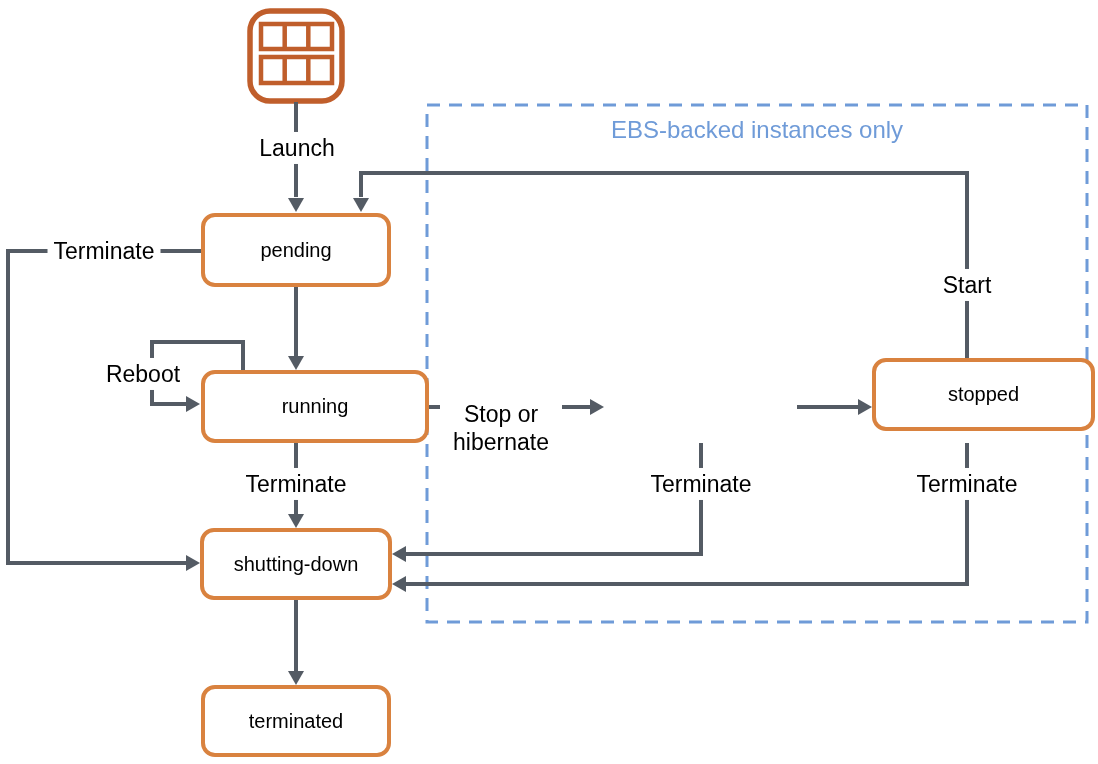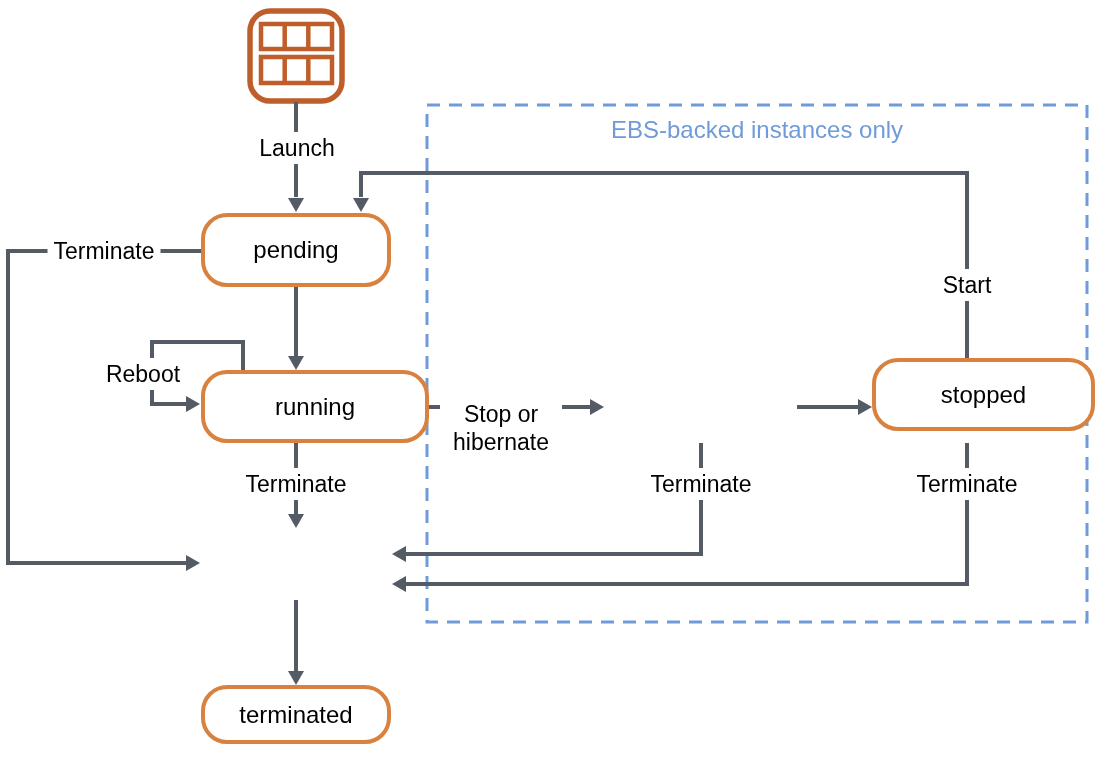--- a/index.html
+++ b/index.html
@@ -26,29 +26,29 @@
   .arrowheads{fill:var(--connector);stroke:none;}
   .ebs-rect{stroke:var(--ebs-accent);stroke-width:3;fill:none;stroke-dasharray:13 9;}
   .ami-outer{stroke:var(--icon-orange);stroke-width:5.5;fill:none;}
   .ami-inner{stroke:var(--icon-orange);stroke-width:4.5;fill:none;}
 
   
   .node{
     position:absolute;
     background:#fff;
     border:4px solid var(--node-border);
-    border-radius:26px;
+    border-radius:14px;
     display:flex;align-items:center;justify-content:center;
-    font-size:24px;color:var(--text);
+    font-size:20px;color:var(--text);
     z-index:2;
   }
   .node-pending       {left:201px;top:213px;width:190px;height:74px;}
   .node-running       {left:201px;top:370px;width:228px;height:73px;}
   .node-shutting-down {left:200px;top:528px;width:192px;height:72px;}
-  .node-terminated    {left:201px;top:685px;width:190px;height:59px;}
+  .node-terminated    {left:201px;top:685px;width:190px;height:72px;}
   .node-stopping      {left:605px;top:370px;width:192px;height:73px;}
   .node-stopped       {left:872px;top:358px;width:223px;height:73px;}
 
   
   .edge-label{
     position:absolute;
     transform:translate(-50%,-50%);
     background:var(--background);
     color:var(--text);
     font-size:23px;
@@ -135,20 +135,23 @@
   </svg>
 
   <div class="lbl-ebs-title">EBS-backed instances only</div>
 
   <div class="node node-pending">
     <span>pending</span>
   </div>
   <div class="node node-running">
     <span>running</span>
   </div>
+  <div class="node node-shutting-down">
+    <span>shutting-down</span>
+  </div>
   <div class="node node-terminated">
     <span>terminated</span>
   </div>
   <div class="node node-stopped">
     <span>stopped</span>
   </div>
 
   <div class="edge-label lbl-launch">Launch</div>
   <div class="edge-label lbl-terminate-left">Terminate</div>
   <div class="edge-label lbl-reboot">Reboot</div>

